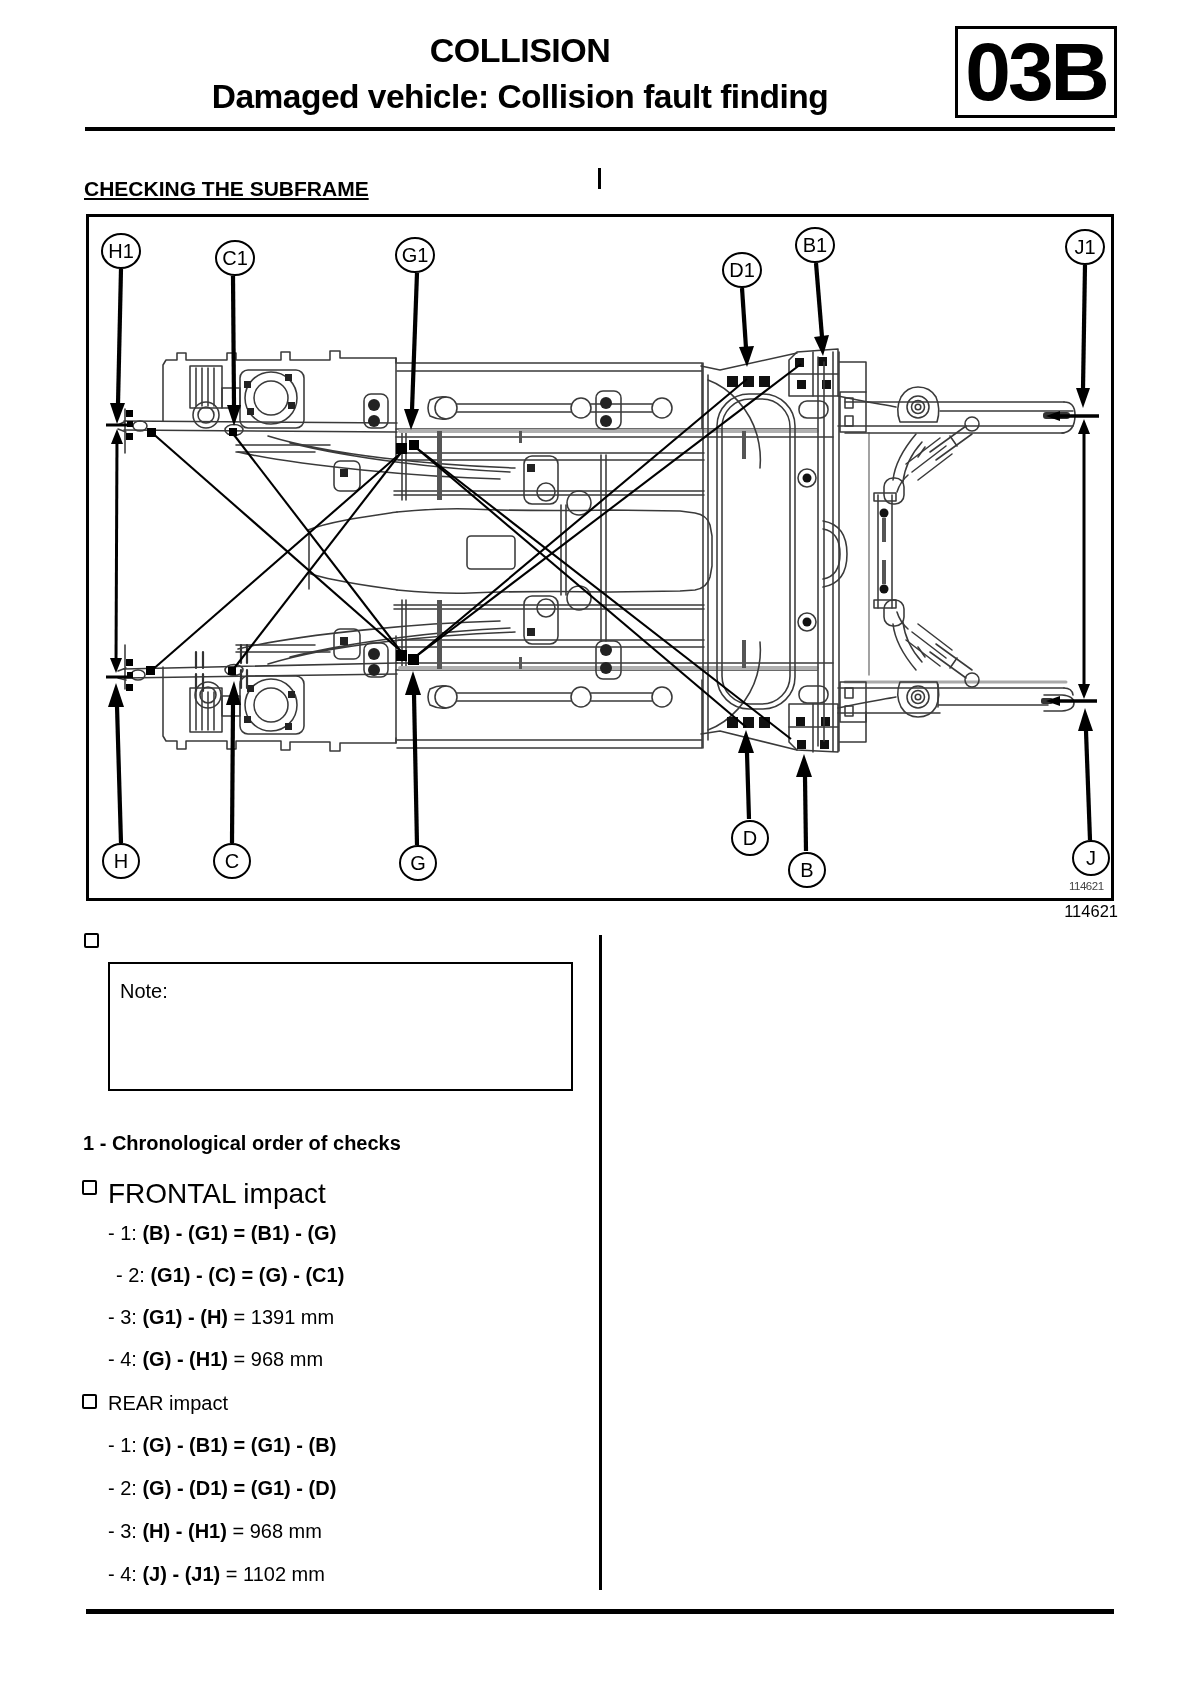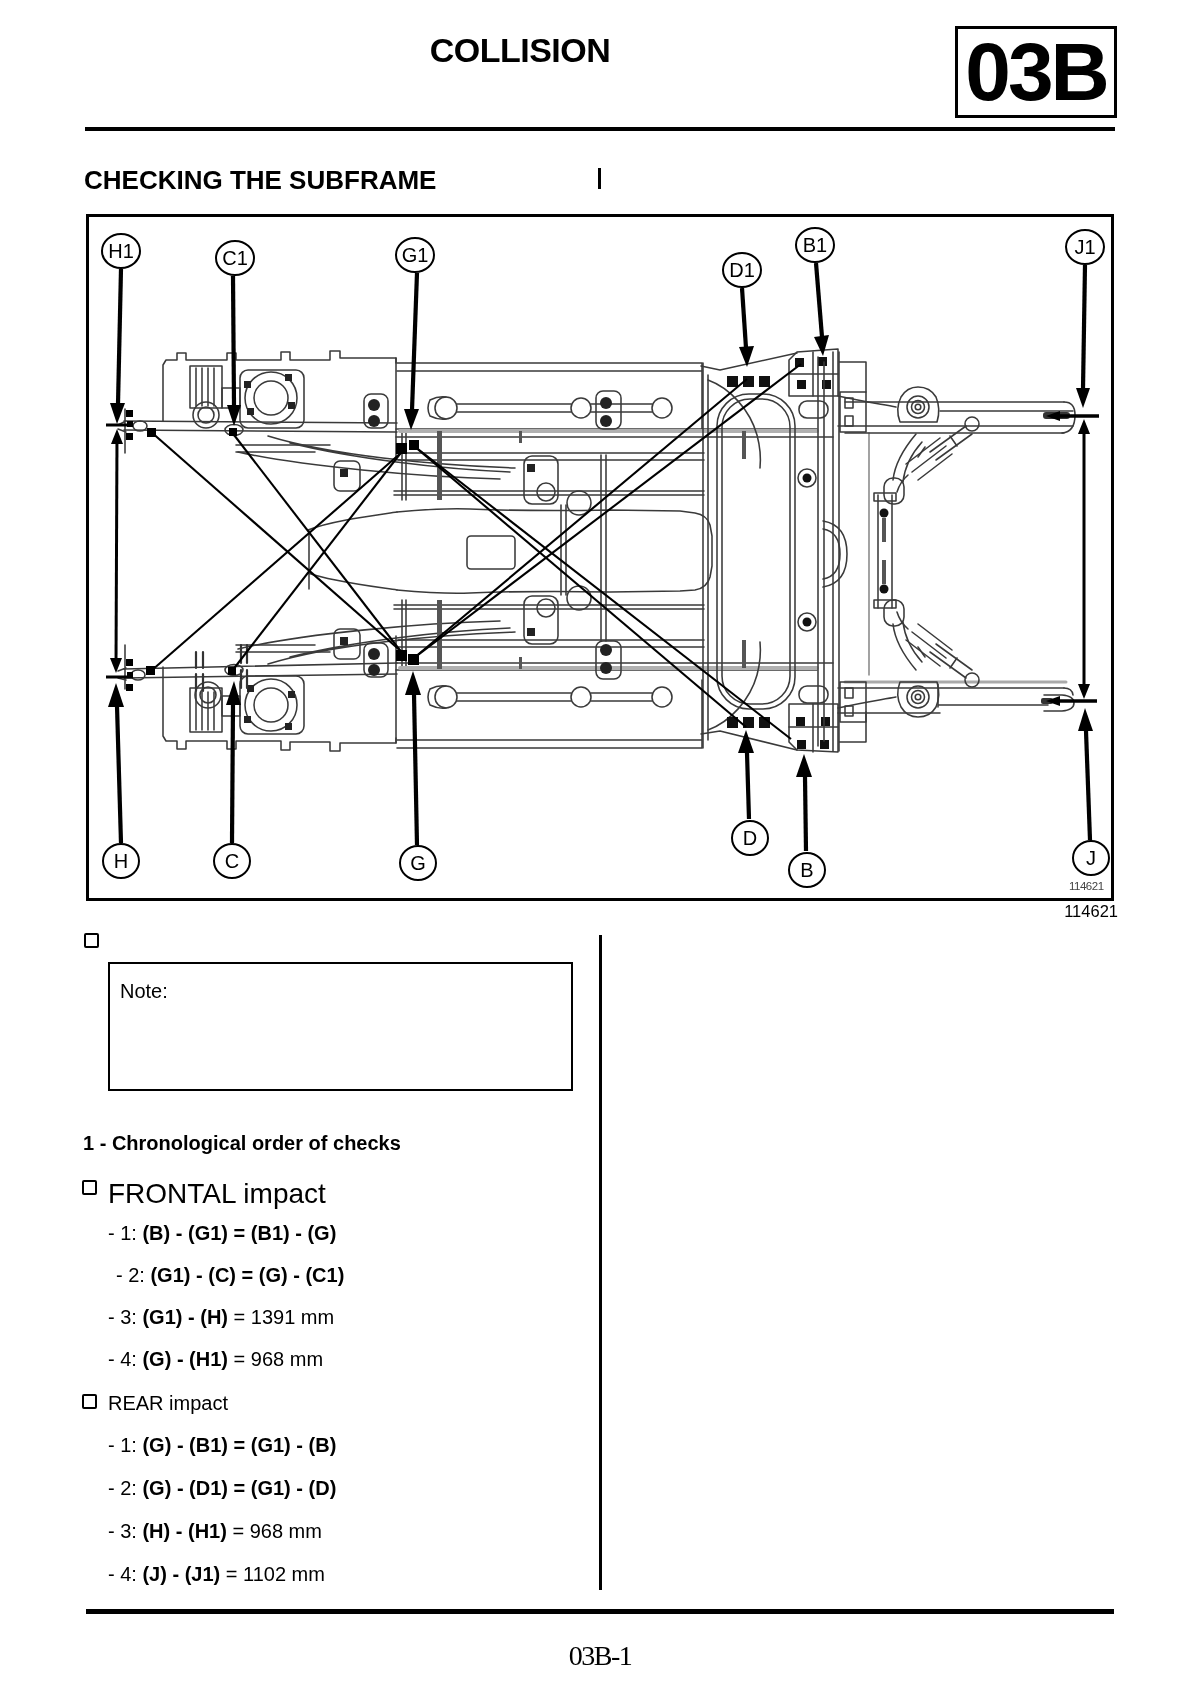--- a/index.html
+++ b/index.html
@@ -8,28 +8,29 @@
   .abs{position:absolute;}
   .bi{font-weight:bold;}
   .bullet{position:absolute;width:11px;height:11px;border:2.5px solid #000;border-radius:2px;}
 </style>
 </head>
 <body>
 <div id="page">
 
   <div class="abs" style="left:0;top:31px;width:1040px;text-align:center;font-size:34px;font-weight:bold;letter-spacing:-0.5px;">COLLISION</div>
 
+  <div class="abs" style="left:0;top:78px;width:1040px;text-align:center;font-size:33.5px;font-weight:bold;letter-spacing:-0.5px;">Damaged vehicle: Collision fault finding</div>
 
   <div class="abs" style="left:955px;top:26px;width:156px;height:86px;border:3px solid #000;"></div>
 
   <div class="abs" style="left:958px;top:29px;width:156px;height:86px;text-align:center;font-size:82px;font-weight:bold;line-height:86px;letter-spacing:-3px;">03B</div>
 
   <div class="abs" style="left:85px;top:127px;width:1030px;height:4px;background:#000;"></div>
 
-  <div class="abs" style="left:84px;top:165px;font-size:26px;font-weight:bold;">CHECKING THE SUBFRAME</div>
+  <div class="abs" style="left:84px;top:177px;font-size:21px;font-weight:bold;text-decoration:underline;">CHECKING THE SUBFRAME</div>
 
   <div class="abs" style="left:598px;top:168px;width:3px;height:21px;background:#000;"></div>
 
   <div class="abs" style="left:86px;top:214px;width:1022px;height:681px;border:3px solid #000;"></div>
 
   <svg class="abs" style="left:86px;top:214px;" width="1028" height="687" viewBox="86 214 1028 687">
   <g fill="none" stroke="#3a3a3a" stroke-width="1.55" stroke-linejoin="round" stroke-linecap="round">
 
     <path d="M163,421 L163,365 L166,360 L177,360 L177,353 L186,353 L186,360 L227,360 L227,353 L236,353 L236,360 L281,360 L281,352 L290,352 L290,360 L330,360 L330,351 L340,351 L340,358 L396,358 L396,363"></path>
 
@@ -539,15 +540,14 @@
   <div class="abs" style="left:108px;top:1477px;font-size:20px;">- 2:&nbsp;<span class="bi">(G) - (D1) = (G1) - (D)</span></div>
 
   <div class="abs" style="left:108px;top:1520px;font-size:20px;">- 3:&nbsp;<span class="bi">(H) - (H1)</span> = 968 mm</div>
 
   <div class="abs" style="left:108px;top:1563px;font-size:20px;">- 4:&nbsp;<span class="bi">(J) - (J1)</span> = 1102 mm</div>
 
   <div class="abs" style="left:599px;top:935px;width:3px;height:655px;background:#000;"></div>
 
   <div class="abs" style="left:86px;top:1609px;width:1028px;height:5px;background:#000;"></div>
 
-  <div class="abs" style="left:0;top:1640px;width:1200px;text-align:center;font-family:'Liberation Serif',serif;font-size:28px;letter-spacing:-1.5px;">03B-1</div>
 
 </div>
 
 </body></html>

